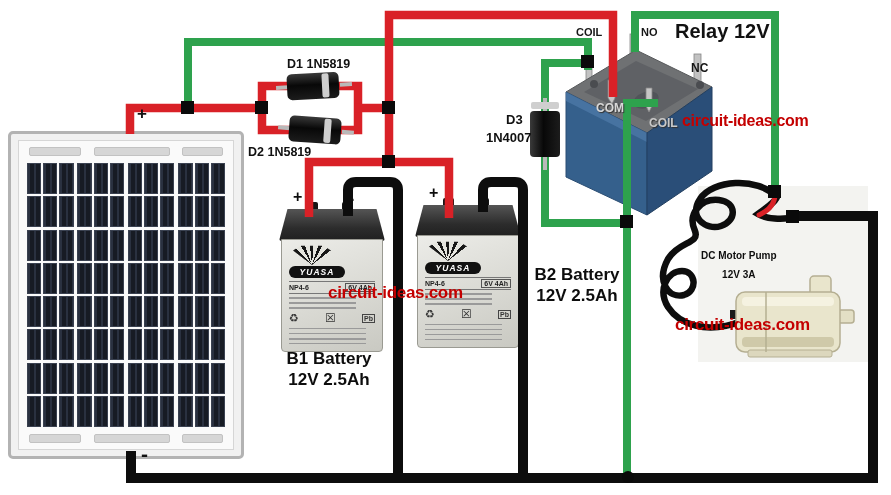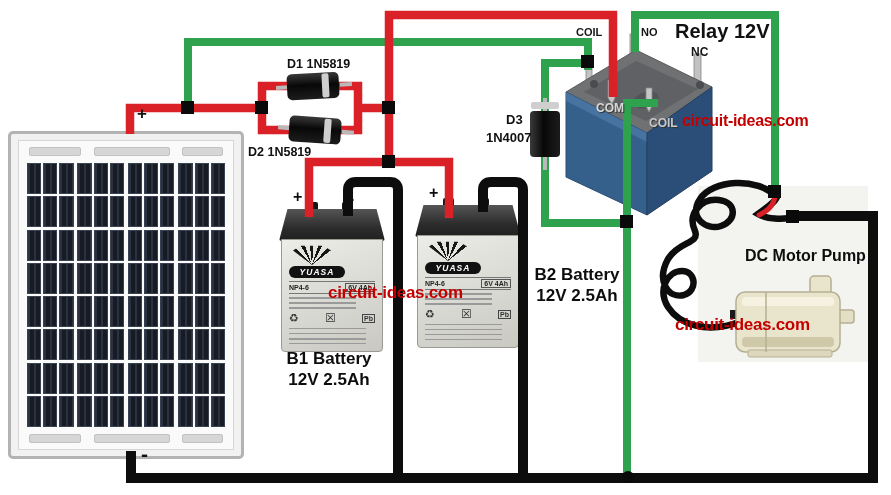--- a/index.html
+++ b/index.html
@@ -413,33 +413,34 @@
   <div class="lbl" style="left:141px;top:442px;font-size:21px;">-</div>
 
   <div class="lbl" style="left:287px;top:57px;font-size:12.5px;">D1 1N5819</div>
   <div class="lbl" style="left:248px;top:145px;font-size:12.5px;">D2 1N5819</div>
   <div class="lbl" style="left:506px;top:112px;font-size:13px;">D3</div>
   <div class="lbl" style="left:486px;top:130px;font-size:13px;">1N4007</div>
 
   <div class="pin-lbl" style="left:576px;top:26px;">COIL</div>
   <div class="pin-lbl" style="left:641px;top:26px;">NO</div>
   <div class="lbl" style="left:675px;top:20px;font-size:20px;">Relay 12V</div>
-  <div class="pin-lbl" style="left:691px;top:45px;font-size:12px;">NC</div>
+  <div class="pin-lbl" style="left:691px;top:61px;font-size:12px;">NC</div>
   <div class="pin-lbl-light" style="left:596px;top:101px;">COM</div>
   <div class="pin-lbl-light" style="left:649px;top:116px;color:#c9c9c9;">COIL</div>
 
   <div class="caption" style="left:264px;top:348px;width:130px;">
     <div>B1 Battery</div>
     <div>12V 2.5Ah</div>
   </div>
   <div class="caption" style="left:512px;top:264px;width:130px;">
     <div>B2 Battery</div>
     <div>12V 2.5Ah</div>
   </div>
-  <div class="caption" style="left:745px;top:246px;text-align:center;font-size:16px;line-height:19px;">
+  <div class="caption" style="left:701px;top:246px;text-align:center;font-size:10px;line-height:19px;">
     <div>DC Motor Pump</div>
+    <div>12V 3A</div>
   </div>
 
   <div class="watermark" style="left:682px;top:112px;">circuit-ideas.com</div>
   <div class="watermark" style="left:328px;top:283px;font-size:17px;">circuit-ideas.com</div>
   <div class="watermark" style="left:675px;top:315px;font-size:17px;">circuit-ideas.com</div>
 
 </div>
 
 </body></html>

